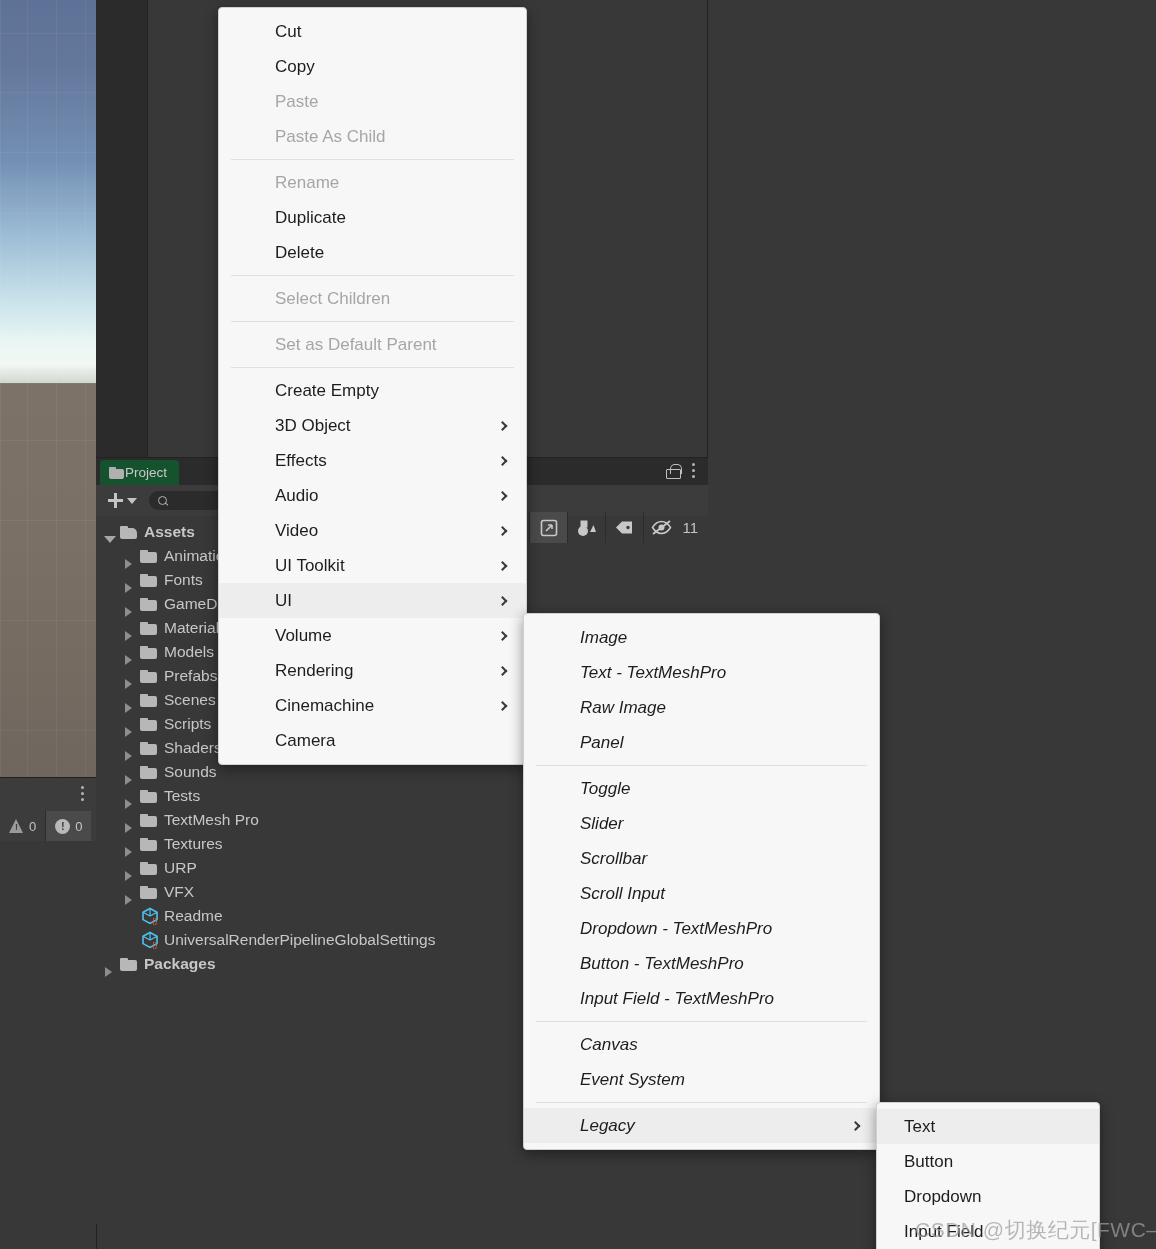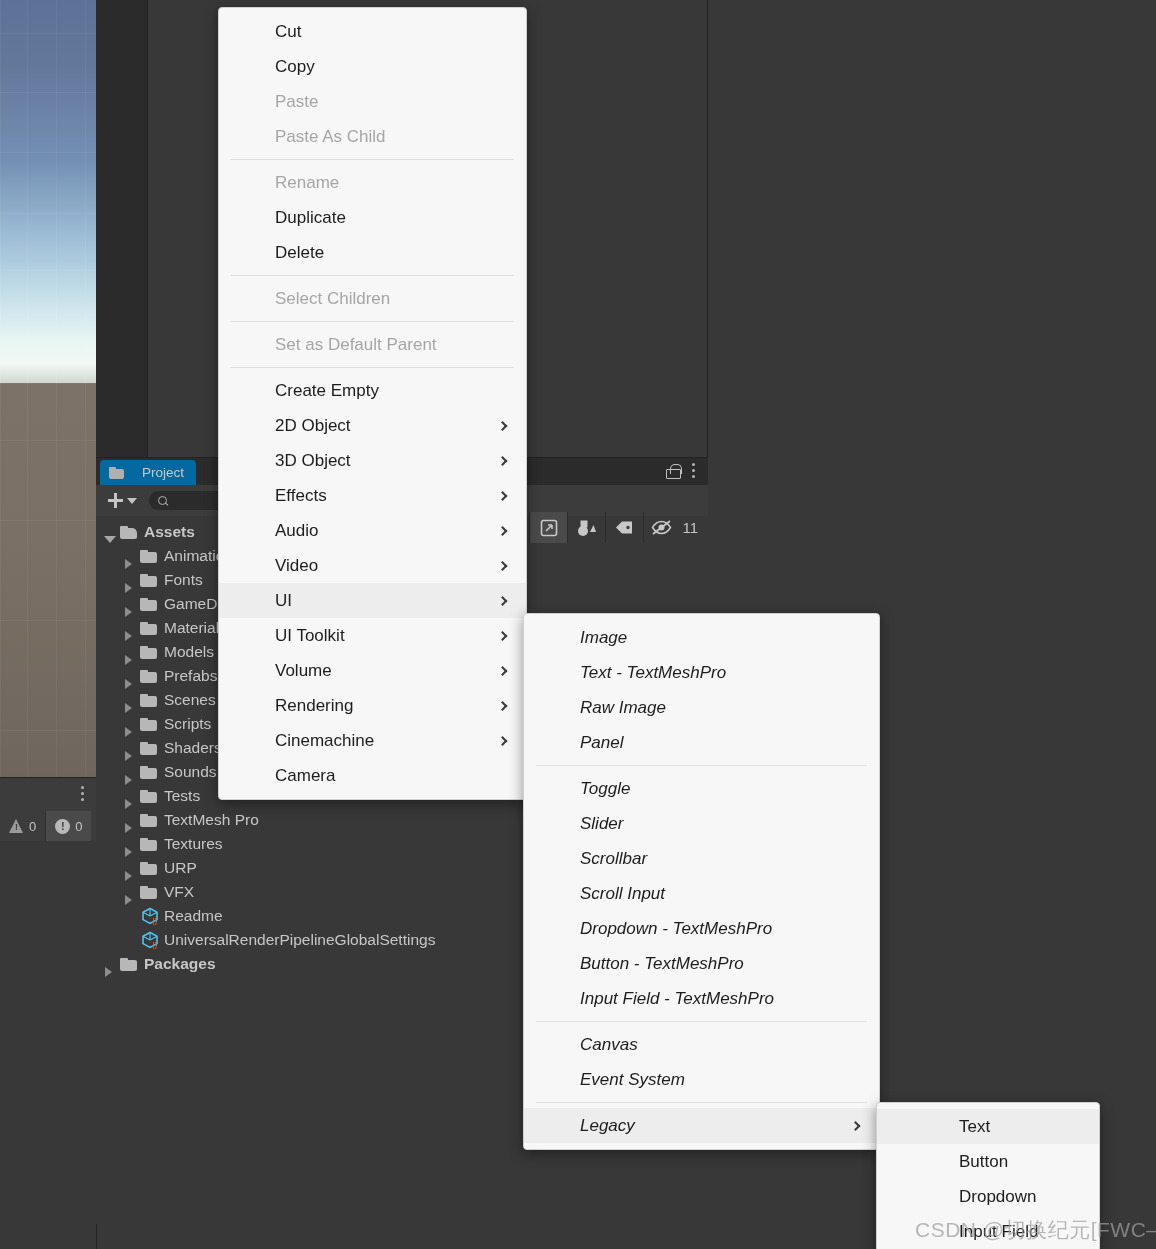--- a/index.html
+++ b/index.html
@@ -47,21 +47,21 @@
      font-size:9px; font-weight:bold; color:#3c3c3c; line-height:13px; }
   .ico-err { width: 15px; height: 15px; border-radius: 50%; background: #b9b9b9; position: relative; }
   .ico-err:after { content:"!"; position:absolute; inset:0; text-align:center; font-size:11px;
      font-weight:bold; color:#3c3c3c; line-height:15px; }
   .console-body { position: absolute; left: 0; top: 63px; width: 96px; height: 408px; background: #383838; }
 
   
   .project { position: absolute; left: 96px; top: 458px; width: 612px; height: 766px; background: #383838; }
   .proj-tabbar { position: absolute; left: 0; top: 0; width: 612px; height: 27px; background: #2b2b2b; }
   .proj-tab { position: absolute; left: 4px; top: 2px; height: 25px; padding: 0 12px 0 9px;
-    background: #0369a1; border-radius: 4px 4px 0 0; display: flex; align-items: center; gap: 18px;
+    background: #14532d; border-radius: 4px 4px 0 0; display: flex; align-items: center; gap: 1px;
     color: #c8c8c8; font-size: 13.5px; }
   .folder-ico { width: 15px; height: 12px; position: relative; }
   .folder-ico:before { content:""; position:absolute; left:0; bottom:0; width:15px; height:10px;
     background:#b0b0b0; border-radius:1px 2px 2px 2px; }
   .folder-ico:after { content:""; position:absolute; left:0; top:0; width:7px; height:4px;
     background:#b0b0b0; border-radius:1px 1px 0 0; }
   .proj-right { position: absolute; right: 0; top: 0; height: 27px; display: flex; align-items: center; gap: 13px; padding-right: 12px; }
   .lock-ico { width: 13px; height: 15px; position: relative; }
   .lock-ico:before { content:""; position:absolute; left:0; bottom:0; width:13px; height:8px;
     border:1.6px solid #c0c0c0; border-radius:1px; }
@@ -108,21 +108,21 @@
   .mi { display: flex; align-items: center; height: 35px; padding: 0 14px 0 56px; white-space: nowrap; position: relative; }
   .mi.dim { color: #a6a6a6; }
   .mi.hl { background: #ededed; }
   .mi .arrow { position: absolute; right: 20px; top: 50%; width: 7px; height: 7px;
      border-right: 2px solid #3a3a3a; border-top: 2px solid #3a3a3a; transform: translateY(-50%) rotate(45deg); }
   .msep { height: 1px; background: #e0e0e0; margin: 5px 12px; }
 
   #menu-root { left: 218px; top: 7px; width: 309px; }
   #menu-ui   { left: 523px; top: 613px; width: 357px; font-style: italic; }
   #menu-legacy { left: 876px; top: 1102px; width: 224px; }
-  #menu-legacy .mi { padding-left: 82px; }
+  #menu-legacy .mi { padding-left: 27px; }
 
   
   .watermark {
     position: absolute; left: 915px; top: 1216px; font-size: 21px;
     color: #9e9e9e; opacity: .72; white-space: nowrap; letter-spacing: .5px;
     font-family: "Liberation Sans", sans-serif; pointer-events: none;
   }
 </style>
 </head>
 <body>
@@ -377,45 +377,41 @@
       </div>
       <div class="msep"></div>
       <div class="mi dim">
         <span>Set as Default Parent</span>
       </div>
       <div class="msep"></div>
       <div class="mi">
         <span>Create Empty</span>
       </div>
       <div class="mi">
-        <span>2D Object</span>
-        <span class="arrow"></span>
-      </div>
-      <div class="mi">
         <span>3D Object</span>
         <span class="arrow"></span>
       </div>
       <div class="mi">
         <span>Effects</span>
         <span class="arrow"></span>
       </div>
       <div class="mi">
         <span>Audio</span>
         <span class="arrow"></span>
       </div>
       <div class="mi">
         <span>Video</span>
+        <span class="arrow"></span>
+      </div>
+      <div class="mi">
+        <span>UI Toolkit</span>
         <span class="arrow"></span>
       </div>
       <div class="mi hl">
         <span>UI</span>
-        <span class="arrow"></span>
-      </div>
-      <div class="mi">
-        <span>UI Toolkit</span>
         <span class="arrow"></span>
       </div>
       <div class="mi">
         <span>Volume</span>
         <span class="arrow"></span>
       </div>
       <div class="mi">
         <span>Rendering</span>
         <span class="arrow"></span>
       </div>

